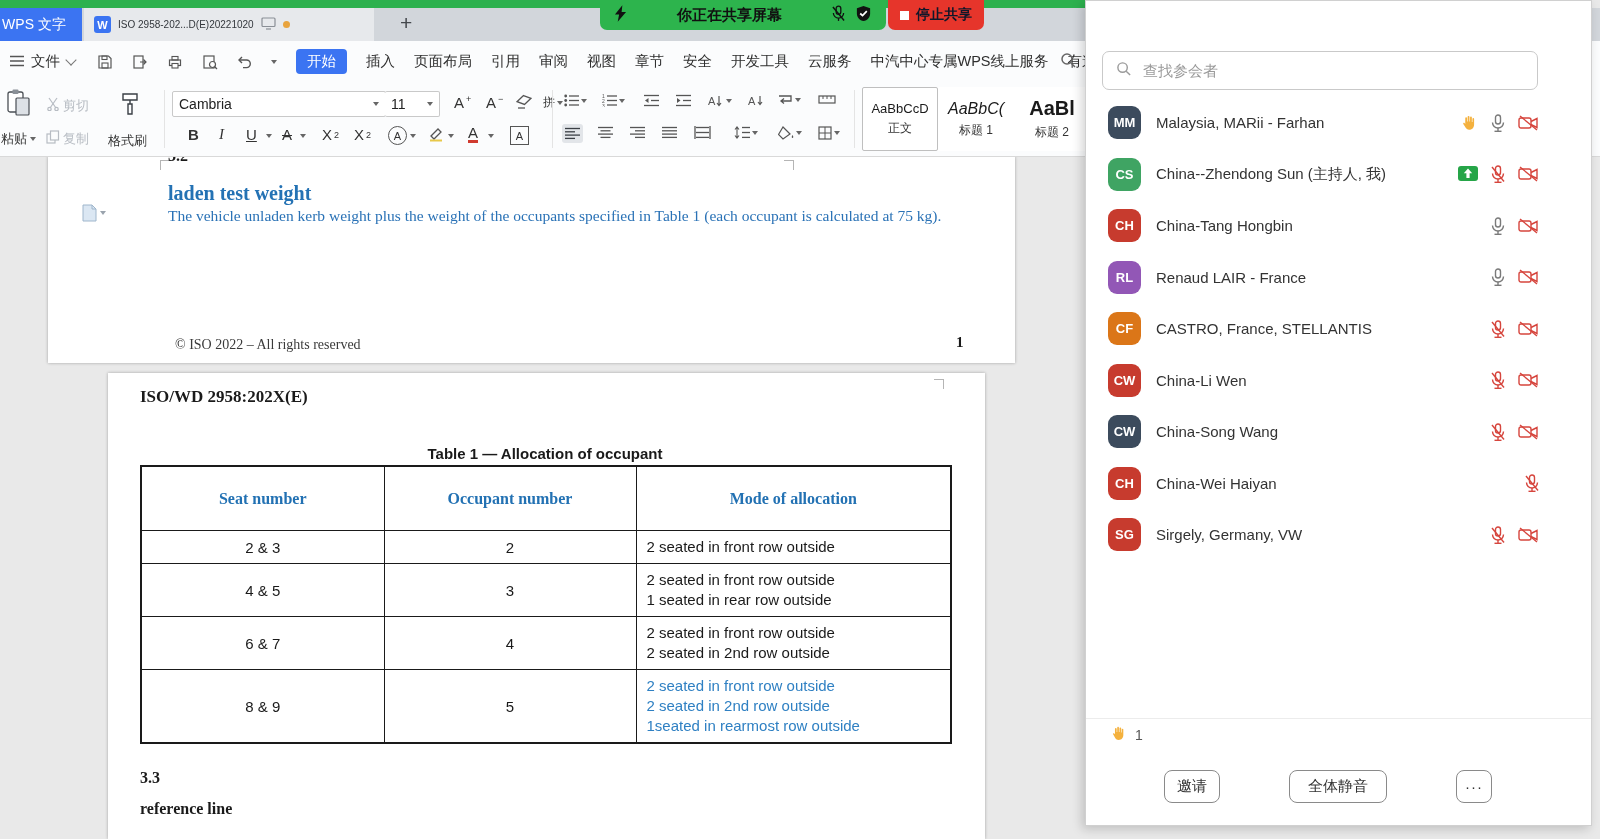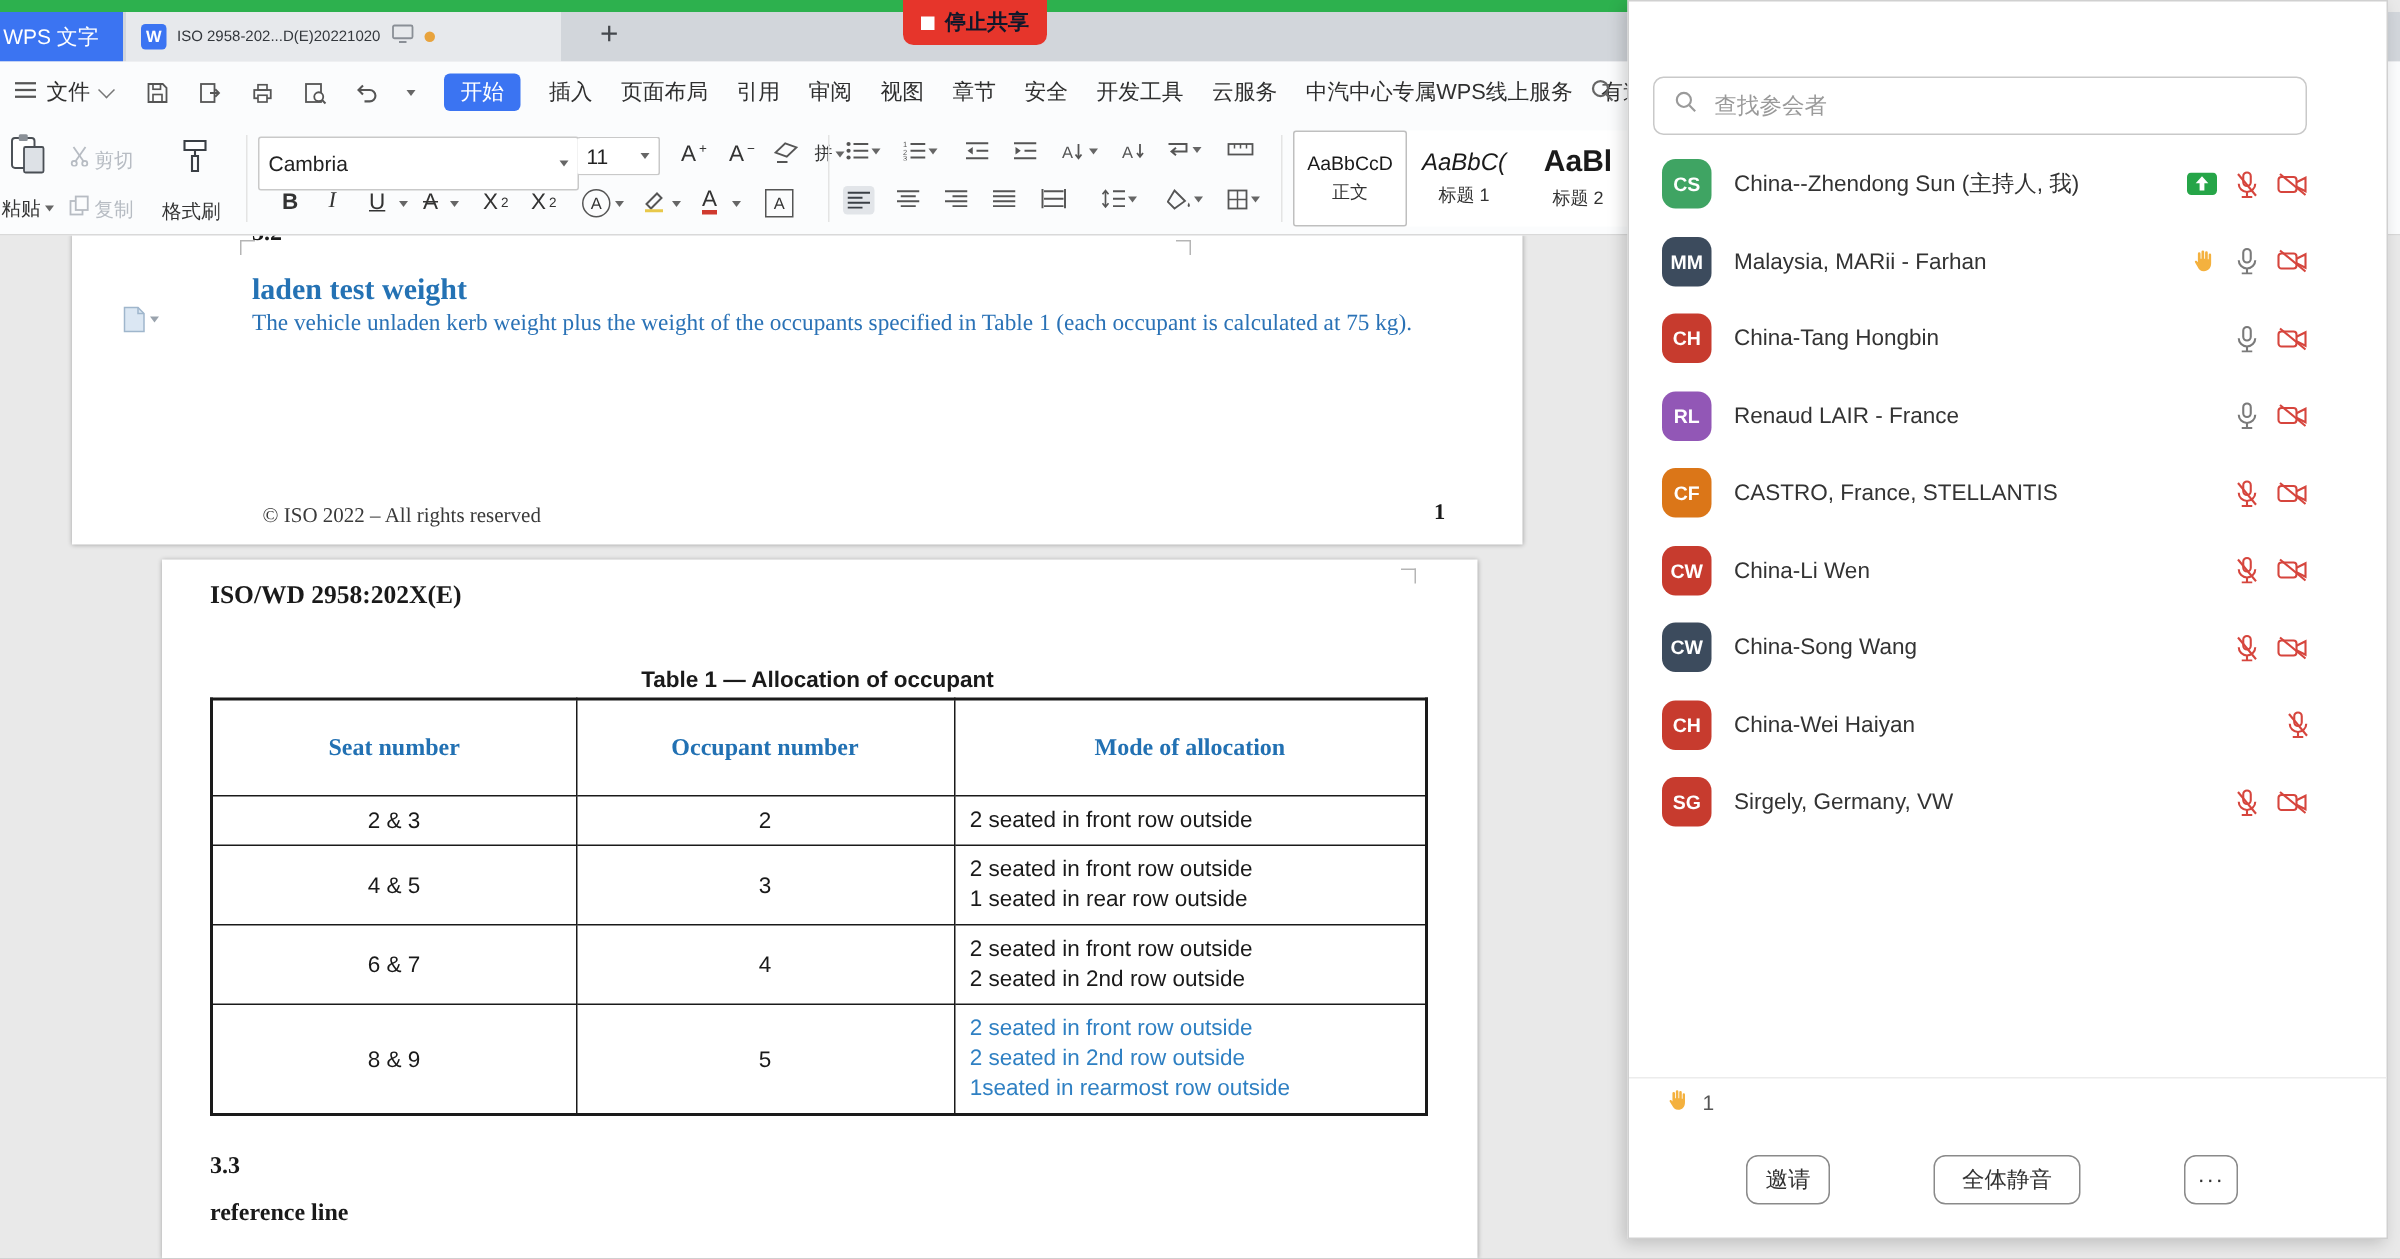--- a/index.html
+++ b/index.html
@@ -47,21 +47,21 @@
        border-top:4px solid #666;vertical-align:middle;}
   .chev{display:inline-block;width:7px;height:7px;border-right:1.4px solid #777;border-bottom:1.4px solid #777;
         transform:rotate(45deg);margin-top:-4px;}
 
   
   .toolbar{position:absolute;left:0;top:82px;width:1600px;height:74px;background:#fbfcfd;border-bottom:1px solid #d9d9d9;z-index:1;}
   .vsep{position:absolute;top:8px;width:1px;height:58px;background:#e4e4e4;}
   .tlabel{font-size:13px;color:#333;}
   .dis{color:#b7bcc3;}
   .tbtn{display:flex;align-items:center;gap:3px;}
-  .fontbox{position:absolute;left:172px;top:9px;width:214px;height:36px;border:1px solid #c9c9c9;border-radius:2px;
+  .fontbox{position:absolute;left:172px;top:9px;width:214px;height:26px;border:1px solid #c9c9c9;border-radius:2px;
            background:#fff;display:flex;align-items:center;padding:0 6px;box-sizing:border-box;font-size:14px;color:#222;}
   .sizebox{position:absolute;left:385px;top:9px;width:55px;height:26px;border:1px solid #c9c9c9;border-left:none;
            border-radius:2px;background:#fff;display:flex;align-items:center;padding:0 6px;box-sizing:border-box;font-size:14px;color:#222;}
   .fx{margin-left:auto;}
   .fmt{position:absolute;font-size:15px;color:#333;display:flex;align-items:center;gap:2px;}
   .fmt sup,.fmt sub{font-size:9px;}
   .alignsel{background:#e2e5e9;border-radius:3px;padding:3px;}
   .stylegal{position:absolute;left:862px;top:5px;height:64px;display:flex;}
   .stylebox{width:76px;height:64px;background:#fff;display:flex;flex-direction:column;align-items:center;
             justify-content:center;gap:4px;box-sizing:border-box;border:1px solid transparent;}
@@ -146,20 +146,36 @@
       <span><svg width="15" height="13" viewBox="0 0 15 13">
             <rect x="1" y="1" width="13" height="8.5" rx="1" fill="none" stroke="#8a8f96" stroke-width="1.2"></rect>
             <line x1="5" y1="12" x2="10" y2="12" stroke="#8a8f96" stroke-width="1.2"></line>
           </svg></span>
       <span class="dot"></span>
     </div>
     <div class="new-tab">+</div>
   </div>
 
   <div class="share-pill">
+    <div class="share-green">
+      <span><svg width="13" height="17" viewBox="0 0 14 18">
+            <path d="M9 0 L1 10 h4.5 L4 18 L13 7.5 H8.2 Z" fill="#111"></path>
+          </svg></span>
+      <span class="share-status">你正在共享屏幕</span>
+      <span><svg width="13" height="17" viewBox="0 0 14 18">
+            <rect x="4.5" y="1" width="5" height="9" rx="2.5" stroke="#111" fill="none" stroke-width="1.4"></rect>
+            <path d="M1.5 8.5a5.5 5.5 0 0 0 11 0" stroke="#111" fill="none" stroke-width="1.4"></path>
+            <line x1="7" y1="14" x2="7" y2="17" stroke="#111" stroke-width="1.4"></line>
+            <line x1="1" y1="2" x2="13" y2="16.5" stroke="#111" stroke-width="1.6"></line>
+          </svg></span>
+      <span><svg width="17" height="17" viewBox="0 0 18 18">
+            <path d="M9 1 L16 3.5 V9 c0 4.5-3 7.2-7 8 c-4-.8-7-3.5-7-8 V3.5 Z" fill="#111"></path>
+            <path d="M5.5 9 L8 11.3 L12.5 6.5" stroke="#fff" stroke-width="1.8" fill="none"></path>
+          </svg></span>
+    </div>
     <button class="share-stop">
       <span class="stop-square"></span>
       <span>停止共享</span>
     </button>
   </div>
 
   <div class="menubar">
     <div class="file-grp">
       <span><svg width="14" height="12" viewBox="0 0 14 12">
             <g stroke="#555" stroke-width="1.5">
@@ -562,20 +578,40 @@
   <div class="panel">
     <div class="p-search">
       <span><svg width="16" height="16" viewBox="0 0 17 17">
             <circle cx="7" cy="7" r="5" fill="none" stroke="#9a9a9a" stroke-width="1.5"></circle>
             <line x1="10.8" y1="10.8" x2="15" y2="15" stroke="#9a9a9a" stroke-width="1.5"></line>
           </svg></span>
       <input type="text" placeholder="查找参会者" style="">
     </div>
     <div class="plist">
         <div class="prow">
+          <span class="avatar" style="background:#3c4b5d">MM</span>
+          <span class="pname">Malaysia, MARii - Farhan</span>
+          <span class="picons">
+            <svg width="18" height="18" viewBox="0 0 24 24" fill="#f4b13e">
+              <path d="M7 11 V5.5 a1.2 1.2 0 0 1 2.4 0 V10 h.8 V3.8 a1.2 1.2 0 0 1 2.4 0 V10 h.8 V4.6 a1.2 1.2 0 0 1 2.4 0 V10.5 h.8 V6.5 a1.1 1.1 0 0 1 2.2 0 V14 c0 4-2.5 7-6.4 7 c-3 0-4.6-1.6-5.8-4.2 L4.4 13.2 c-.5-1 .8-1.9 1.6-1.1 L7 13.2 Z"></path>
+            </svg>
+            <svg width="14" height="18" viewBox="0 0 14 18">
+              <rect x="4.5" y="1" width="5" height="9" rx="2.5" stroke="#7a7a7a" fill="none" stroke-width="1.4"></rect>
+              <path d="M1.5 8.5a5.5 5.5 0 0 0 11 0" stroke="#7a7a7a" fill="none" stroke-width="1.4"></path>
+              <line x1="7" y1="14" x2="7" y2="17" stroke="#7a7a7a" stroke-width="1.4"></line>
+              <line x1="3.5" y1="17.3" x2="10.5" y2="17.3" stroke="#7a7a7a" stroke-width="1.4"></line>
+            </svg>
+            <svg width="21" height="16" viewBox="0 0 21 16">
+              <rect x="1" y="3" width="12" height="10" rx="2" stroke="#d6453d" fill="none" stroke-width="1.4"></rect>
+              <path d="M13 6.5 L19 3.5 V12.5 L13 9.5" stroke="#d6453d" fill="none" stroke-width="1.4"></path>
+              <line x1="2" y1="1" x2="19" y2="15" stroke="#d6453d" stroke-width="1.4"></line>
+            </svg>
+          </span>
+        </div>
+        <div class="prow">
           <span class="avatar" style="background:#3fa463">CS</span>
           <span class="pname">China--Zhendong Sun (主持人, 我)</span>
           <span class="picons">
             <svg width="20" height="16" viewBox="0 0 20 16">
               <rect width="20" height="15" rx="3" fill="#26a548"></rect>
               <path d="M10 2.5 L14.2 7.2 H11.6 V12 H8.4 V7.2 H5.8 Z" fill="#fff"></path>
             </svg>
             <svg width="14" height="18" viewBox="0 0 14 18">
               <rect x="4.5" y="1" width="5" height="9" rx="2.5" stroke="#d6453d" fill="none" stroke-width="1.4"></rect>
               <path d="M1.5 8.5a5.5 5.5 0 0 0 11 0" stroke="#d6453d" fill="none" stroke-width="1.4"></path>
@@ -584,40 +620,20 @@
               <line x1="1" y1="2" x2="13" y2="16.5" stroke="#d6453d" stroke-width="1.4"></line>
             </svg>
             <svg width="21" height="16" viewBox="0 0 21 16">
               <rect x="1" y="3" width="12" height="10" rx="2" stroke="#d6453d" fill="none" stroke-width="1.4"></rect>
               <path d="M13 6.5 L19 3.5 V12.5 L13 9.5" stroke="#d6453d" fill="none" stroke-width="1.4"></path>
               <line x1="2" y1="1" x2="19" y2="15" stroke="#d6453d" stroke-width="1.4"></line>
             </svg>
           </span>
         </div>
         <div class="prow">
-          <span class="avatar" style="background:#3c4b5d">MM</span>
-          <span class="pname">Malaysia, MARii - Farhan</span>
-          <span class="picons">
-            <svg width="18" height="18" viewBox="0 0 24 24" fill="#f4b13e">
-              <path d="M7 11 V5.5 a1.2 1.2 0 0 1 2.4 0 V10 h.8 V3.8 a1.2 1.2 0 0 1 2.4 0 V10 h.8 V4.6 a1.2 1.2 0 0 1 2.4 0 V10.5 h.8 V6.5 a1.1 1.1 0 0 1 2.2 0 V14 c0 4-2.5 7-6.4 7 c-3 0-4.6-1.6-5.8-4.2 L4.4 13.2 c-.5-1 .8-1.9 1.6-1.1 L7 13.2 Z"></path>
-            </svg>
-            <svg width="14" height="18" viewBox="0 0 14 18">
-              <rect x="4.5" y="1" width="5" height="9" rx="2.5" stroke="#7a7a7a" fill="none" stroke-width="1.4"></rect>
-              <path d="M1.5 8.5a5.5 5.5 0 0 0 11 0" stroke="#7a7a7a" fill="none" stroke-width="1.4"></path>
-              <line x1="7" y1="14" x2="7" y2="17" stroke="#7a7a7a" stroke-width="1.4"></line>
-              <line x1="3.5" y1="17.3" x2="10.5" y2="17.3" stroke="#7a7a7a" stroke-width="1.4"></line>
-            </svg>
-            <svg width="21" height="16" viewBox="0 0 21 16">
-              <rect x="1" y="3" width="12" height="10" rx="2" stroke="#d6453d" fill="none" stroke-width="1.4"></rect>
-              <path d="M13 6.5 L19 3.5 V12.5 L13 9.5" stroke="#d6453d" fill="none" stroke-width="1.4"></path>
-              <line x1="2" y1="1" x2="19" y2="15" stroke="#d6453d" stroke-width="1.4"></line>
-            </svg>
-          </span>
-        </div>
-        <div class="prow">
           <span class="avatar" style="background:#c73b2e">CH</span>
           <span class="pname">China-Tang Hongbin</span>
           <span class="picons">
             <svg width="14" height="18" viewBox="0 0 14 18">
               <rect x="4.5" y="1" width="5" height="9" rx="2.5" stroke="#7a7a7a" fill="none" stroke-width="1.4"></rect>
               <path d="M1.5 8.5a5.5 5.5 0 0 0 11 0" stroke="#7a7a7a" fill="none" stroke-width="1.4"></path>
               <line x1="7" y1="14" x2="7" y2="17" stroke="#7a7a7a" stroke-width="1.4"></line>
               <line x1="3.5" y1="17.3" x2="10.5" y2="17.3" stroke="#7a7a7a" stroke-width="1.4"></line>
             </svg>
             <svg width="21" height="16" viewBox="0 0 21 16">

